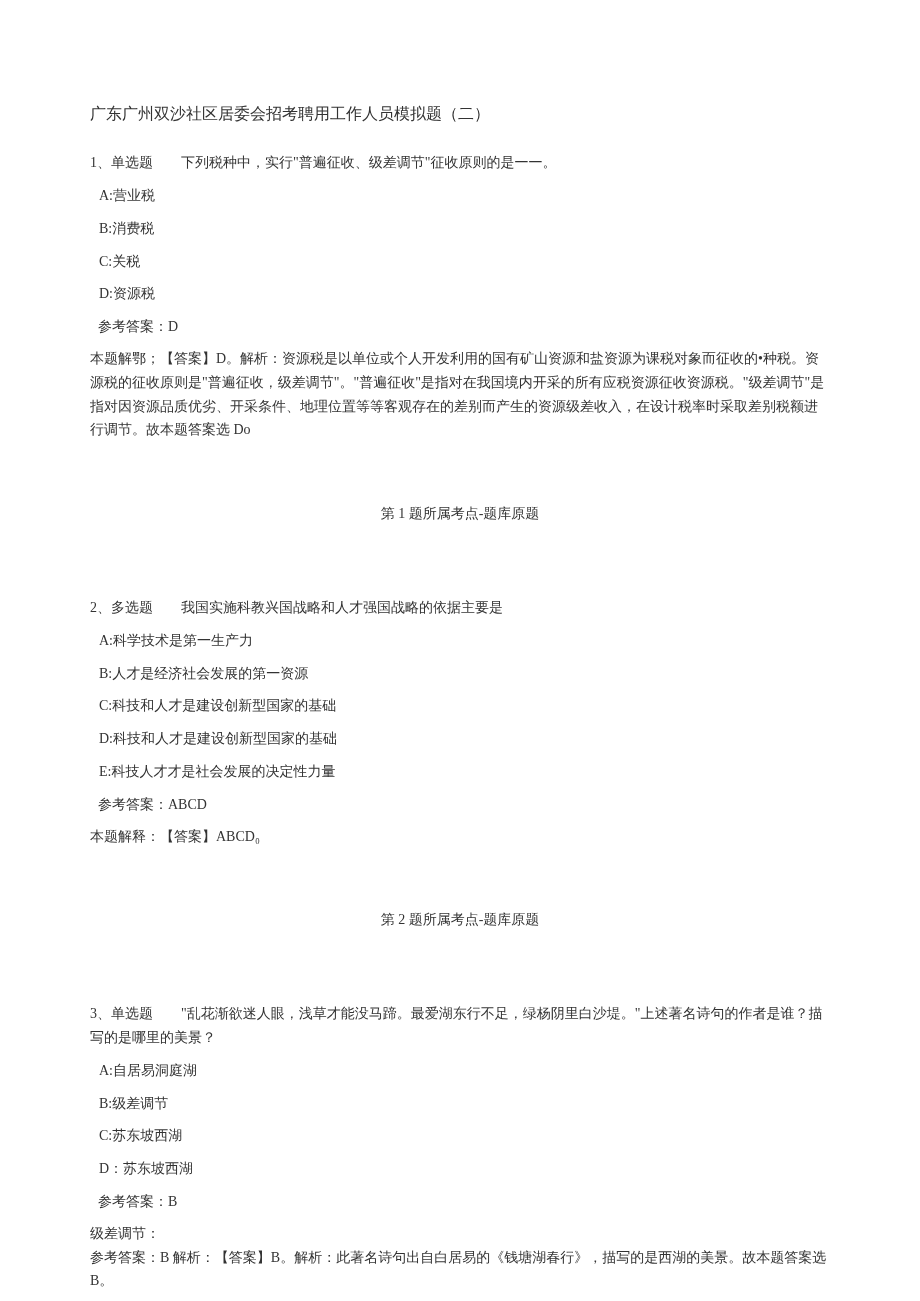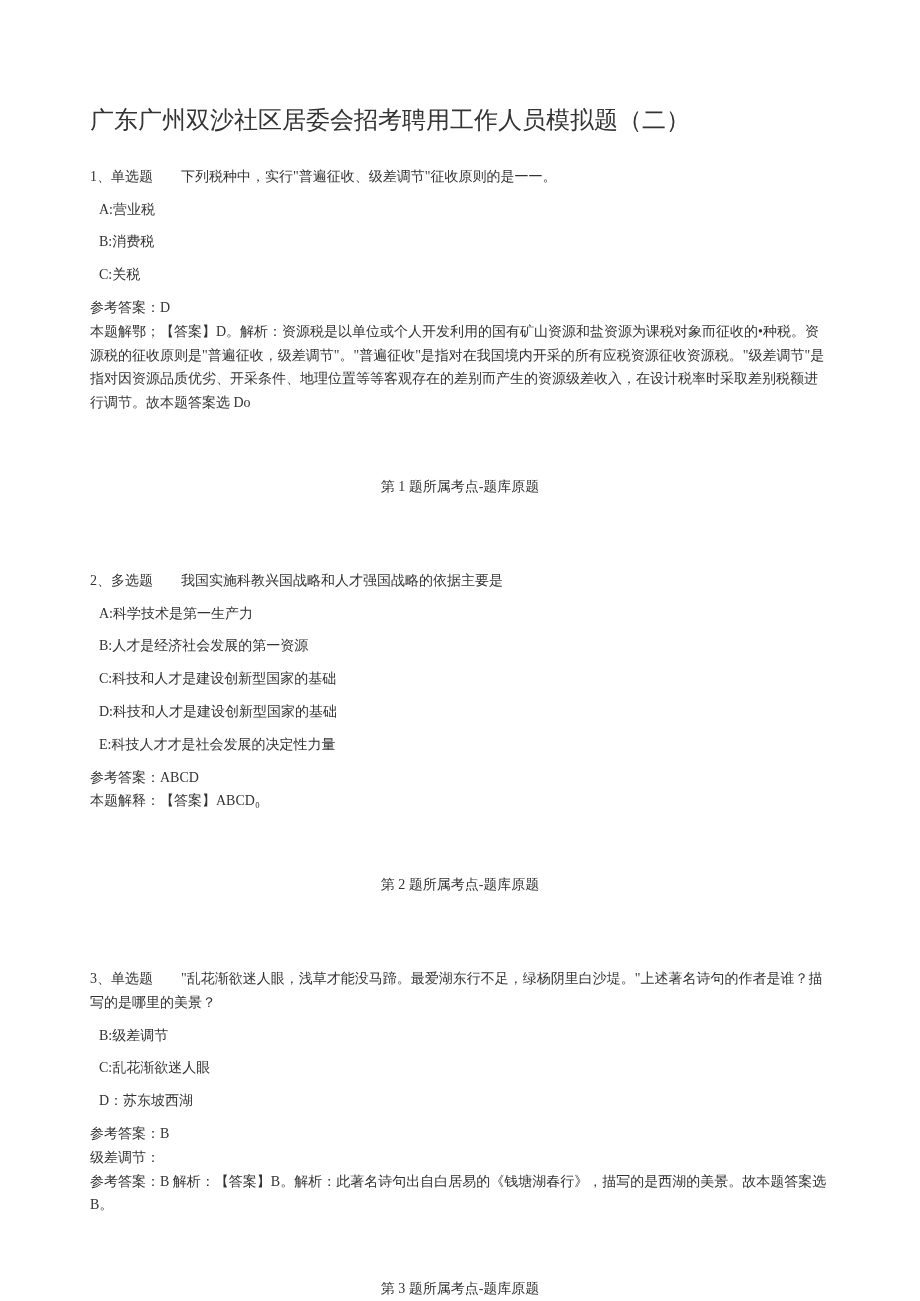--- a/index.html
+++ b/index.html
@@ -7,74 +7,76 @@
       font-size: 14px;
       line-height: 1.7;
       color: #333;
       background: #fff;
       margin: 0;
       padding: 100px 90px;
       width: 920px;
       box-sizing: border-box;
     }
     .title {
-      font-size: 24px;
+      font-size: 16px;
       font-weight: normal;
       margin-bottom: 24px;
     }
     .question-block {
       margin-bottom: 18px;
     }
     .q-text {
       margin: 0;
     }
     .option {
       margin: 9px;
     }
     .answer-ref {
-      margin: 0;
+      margin: 8px;
     }
     .explanation {
       margin: 0;
     }
     .topic-ref {
       margin-top: 60px;
       margin-bottom: 70px;
       text-align: center;
     }
   </style>
 </head>
 <body>
 
 <div class="title">广东广州双沙社区居委会招考聘用工作人员模拟题（二）</div>
 
 <div class="question-block">
   <p class="q-text">1、单选题　　下列税种中，实行"普遍征收、级差调节"征收原则的是一一。</p>
   <p class="option">A:营业税</p>
   <p class="option">B:消费税</p>
   <p class="option">C:关税</p>
+  <p class="option">D:资源税</p>
   <p class="answer-ref">参考答案：D</p>
   <p class="explanation">本题解鄂；【答案】D。解析：资源税是以单位或个人开发利用的国有矿山资源和盐资源为课税对象而征收的•种税。资源税的征收原则是"普遍征收，级差调节"。"普遍征收"是指对在我国境内开采的所有应税资源征收资源税。"级差调节"是指对因资源品质优劣、开采条件、地理位置等等客观存在的差别而产生的资源级差收入，在设计税率时采取差别税额进行调节。故本题答案选 Do</p>
 </div>
 <p class="topic-ref">第 1 题所属考点-题库原题</p>
 
 <div class="question-block">
   <p class="q-text">2、多选题　　我国实施科教兴国战略和人才强国战略的依据主要是</p>
   <p class="option">A:科学技术是第一生产力</p>
   <p class="option">B:人才是经济社会发展的第一资源</p>
   <p class="option">C:科技和人才是建设创新型国家的基础</p>
   <p class="option">D:科技和人才是建设创新型国家的基础</p>
   <p class="option">E:科技人才才是社会发展的决定性力量</p>
   <p class="answer-ref">参考答案：ABCD</p>
   <p class="explanation">本题解释：【答案】ABCD₀</p>
 </div>
 <p class="topic-ref">第 2 题所属考点-题库原题</p>
 
 <div class="question-block">
   <p class="q-text">3、单选题　　"乱花渐欲迷人眼，浅草才能没马蹄。最爱湖东行不足，绿杨阴里白沙堤。"上述著名诗句的作者是谁？描写的是哪里的美景？</p>
+  <p class="option">A:自居易洞庭湖</p>
   <p class="option">B:级差调节</p>
-  <p class="option">C:乱花渐欲迷人眼</p>
+  <p class="option">C:苏东坡西湖</p>
   <p class="option">D：苏东坡西湖</p>
   <p class="answer-ref">参考答案：B</p>
   <p class="explanation">级差调节：</p>
   <p class="explanation">参考答案：B 解析：【答案】B。解析：此著名诗句出自白居易的《钱塘湖春行》，描写的是西湖的美景。故本题答案选 B。</p>
 </div>
 <p class="topic-ref">第 3 题所属考点-题库原题</p>
 
 </body></html>

